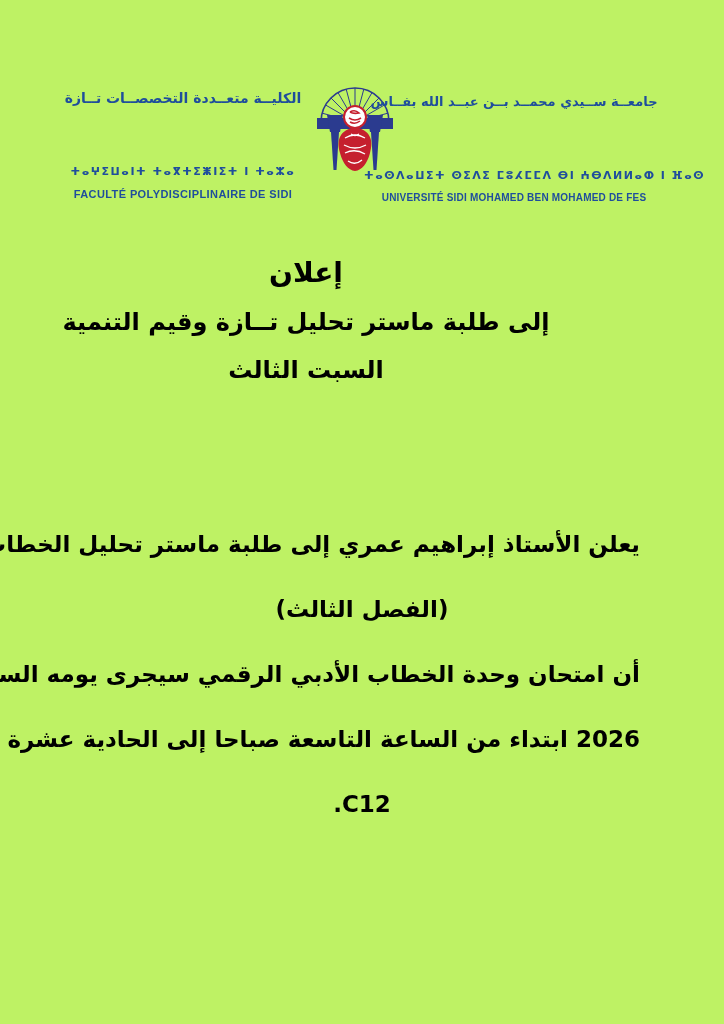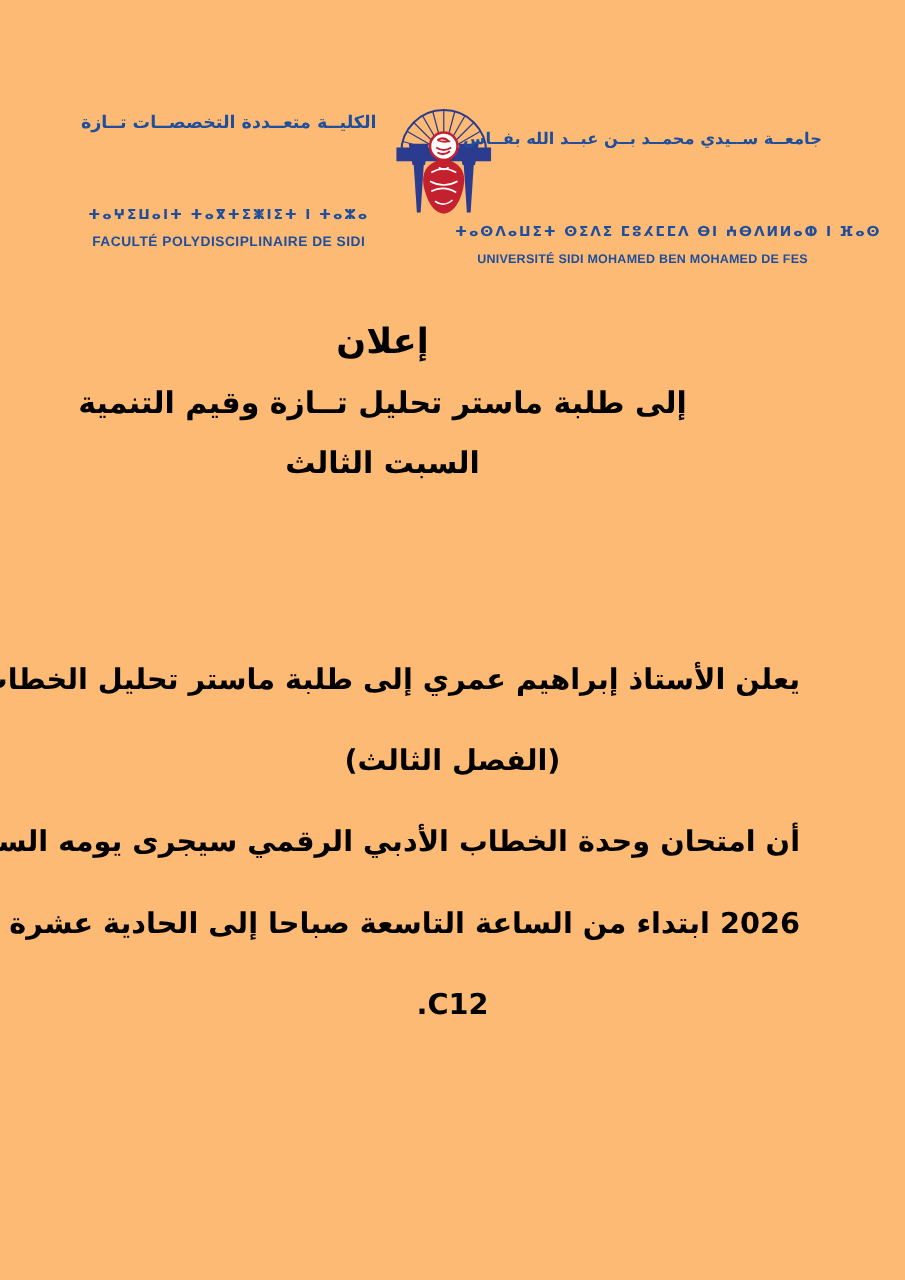--- a/index.html
+++ b/index.html
@@ -1,33 +1,33 @@
 <!DOCTYPE html>
 <html lang="ar"><head>
 <meta charset="utf-8">
 <style>
   html, body { margin: 0; padding: 0; background: #ffffff; }
   .page {
     position: relative;
     width: 724px;
     height: 1024px;
-    background: #fdba74;
+    background: #bef264;
     margin: 0 auto;
     overflow: hidden;
     font-family: "DejaVu Sans", sans-serif;
   }
 
   
   .header-block {
     position: absolute;
     text-align: center;
     color: #1F4E9C;
   }
   .header-faculty   { left: 52px;  top: 84px; width: 262px; }
-  .header-university{ left: 364px; top: 98px; width: 300px; }
+  .header-university{ left: 364px; top: 88px; width: 300px; }
 
   .hdr-arabic {
     direction: rtl;
     font-weight: bold;
     font-size: 14px;
     line-height: 28px;
     white-space: nowrap;
   }
   .header-university .hdr-arabic { font-size: 13px; }
 

